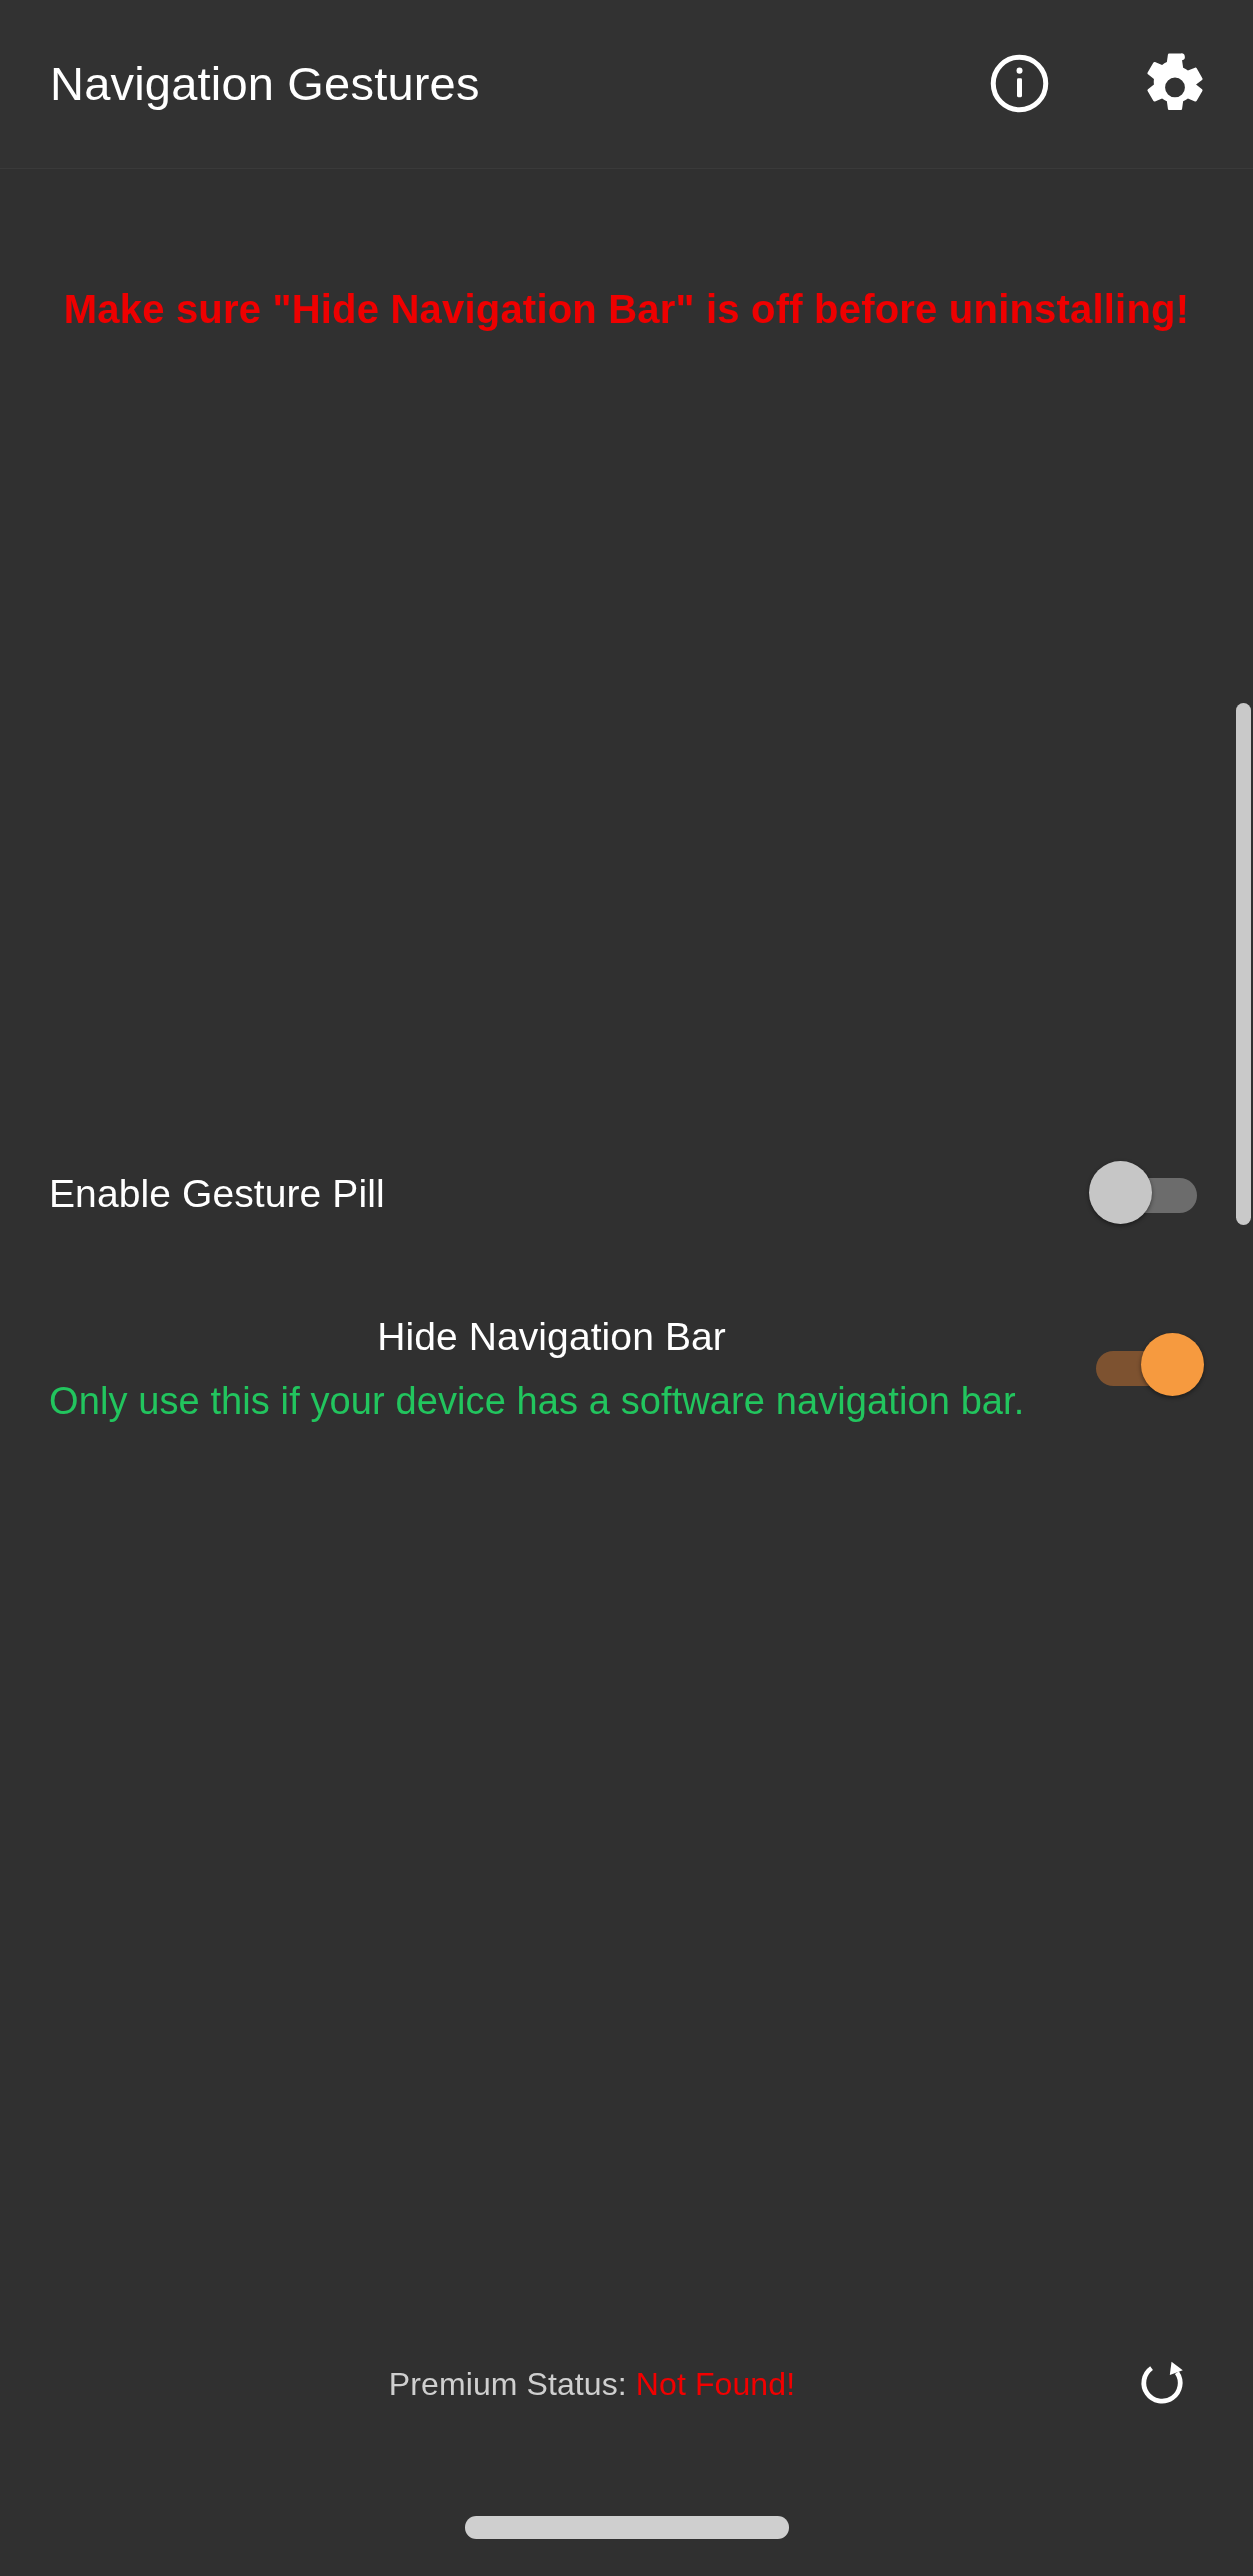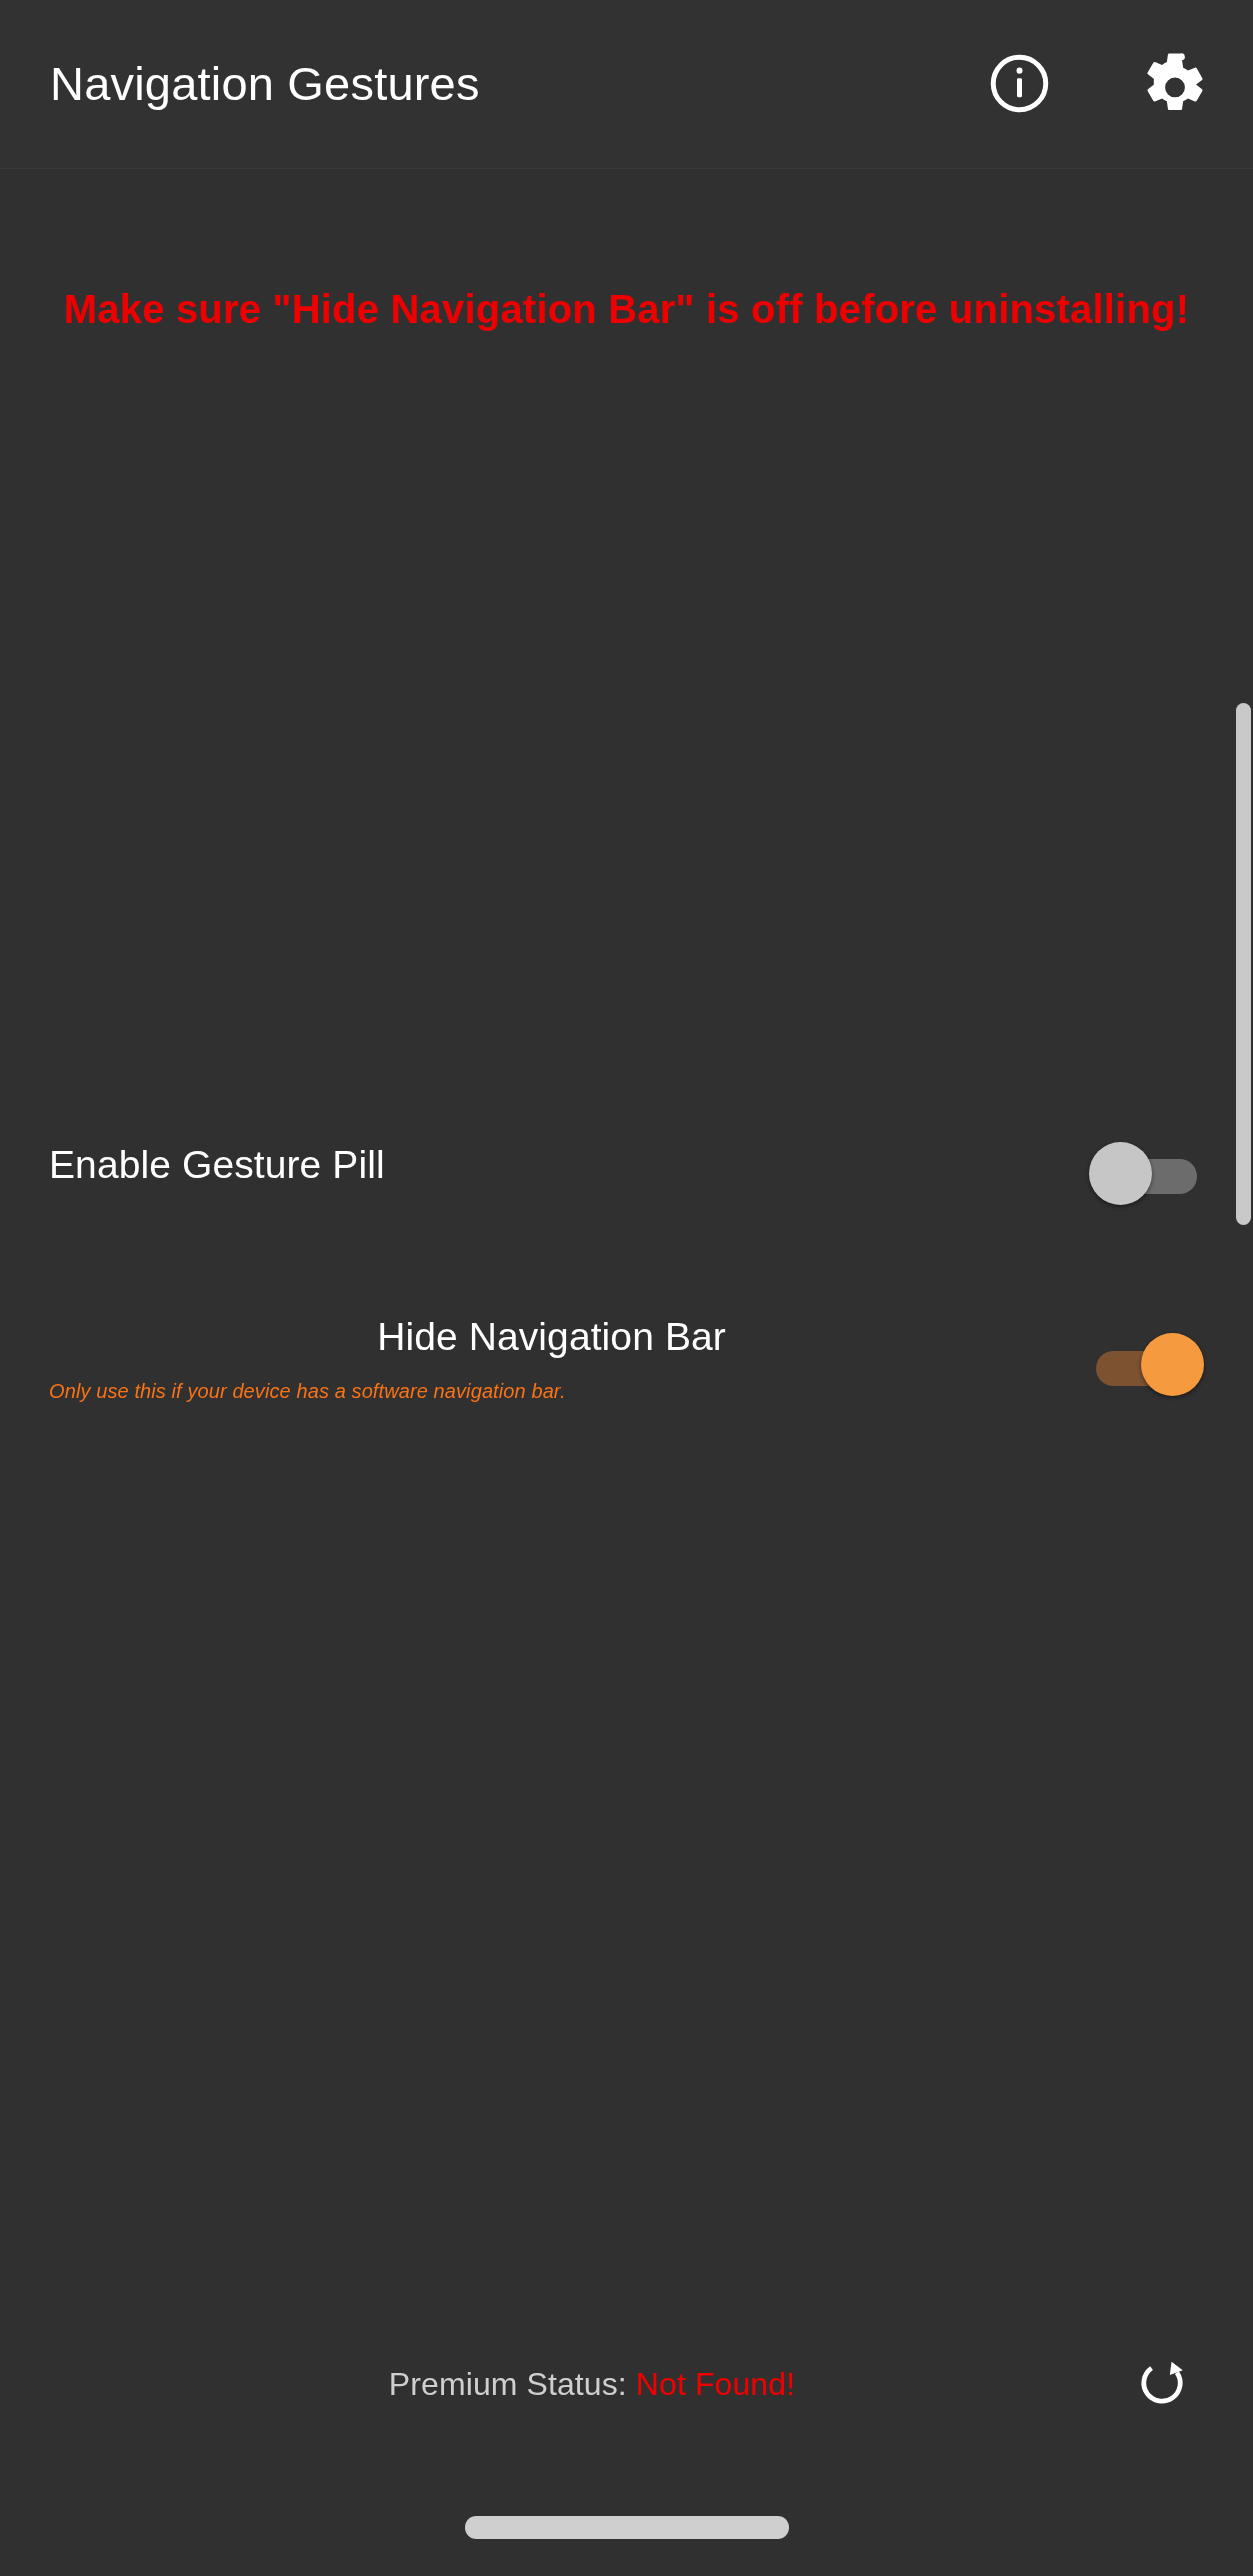--- a/index.html
+++ b/index.html
@@ -95,20 +95,21 @@
   
   .pref-list {
     position: absolute;
     left: 0;
     right: 0;
     top: 973px;
   }
   .pref-row {
     position: relative;
     display: flex;
+    align-items: center;
     padding: 0 49px 0 49px;
     box-sizing: border-box;
     min-height: 91px;
     cursor: pointer;
   }
   .pref-row.row-pill   { margin-top: 0px;   height: 104px; }
   .pref-row.row-hidenav{ margin-top: 63px;  height: 146px; align-items: flex-start; }
 
   .pref-text {
     flex: 1 1 auto;
@@ -116,27 +117,26 @@
   }
   .pref-title {
     color: #ffffff;
     font-size: 39px;
     font-weight: 400;
     line-height: 1.18;
     letter-spacing: 0.1px;
   }
   .row-hidenav .pref-title { padding-top: 5.2px; text-align: center; }
   .pref-summary {
-    color: #f97316;
-    font-size: 20px;
+    color: #22c55e;
+    font-size: 38px;
     font-weight: 400;
     line-height: 1.2;
     margin-top: 19px;
     letter-spacing: 0.1px;
-    font-style: italic;
   }
 
   
   .switch {
     position: relative;
     flex: 0 0 auto;
     width: 115px;
     height: 66px;
     margin-left: 35px;
     cursor: pointer;

